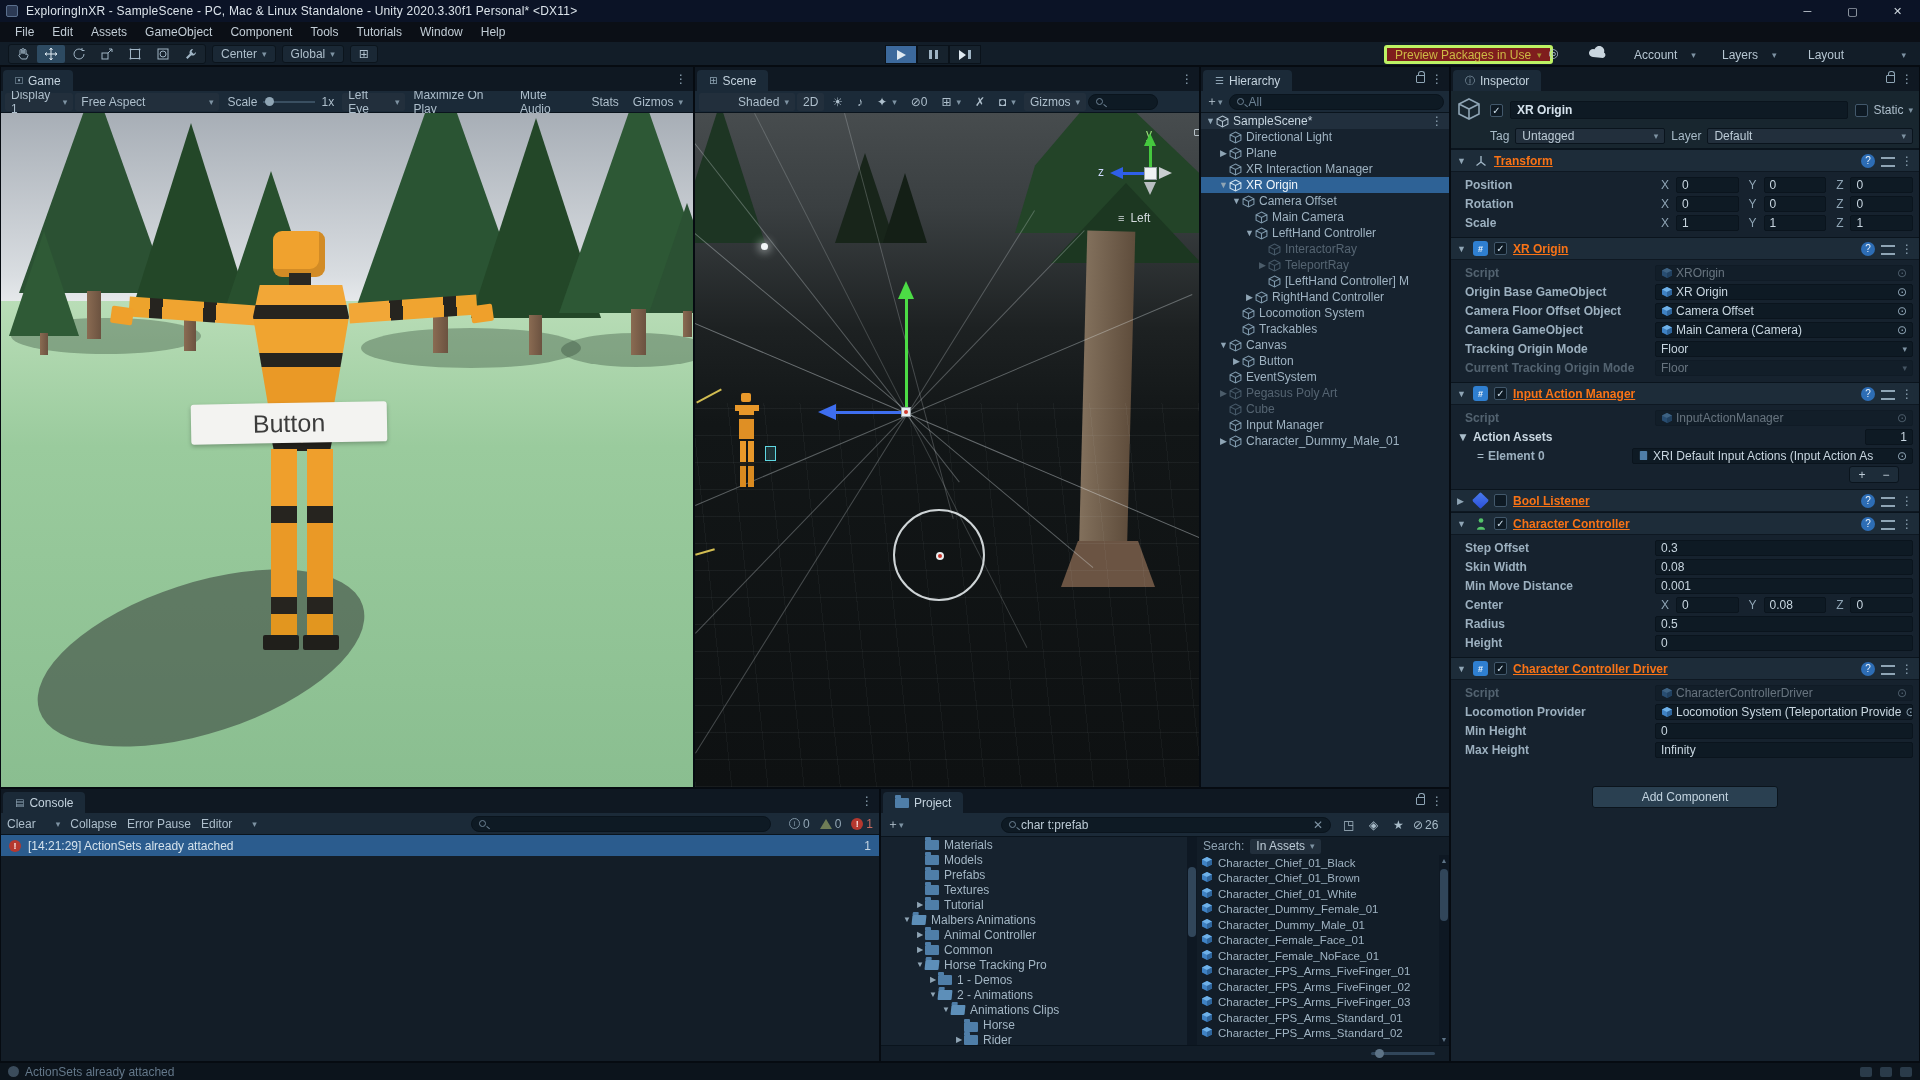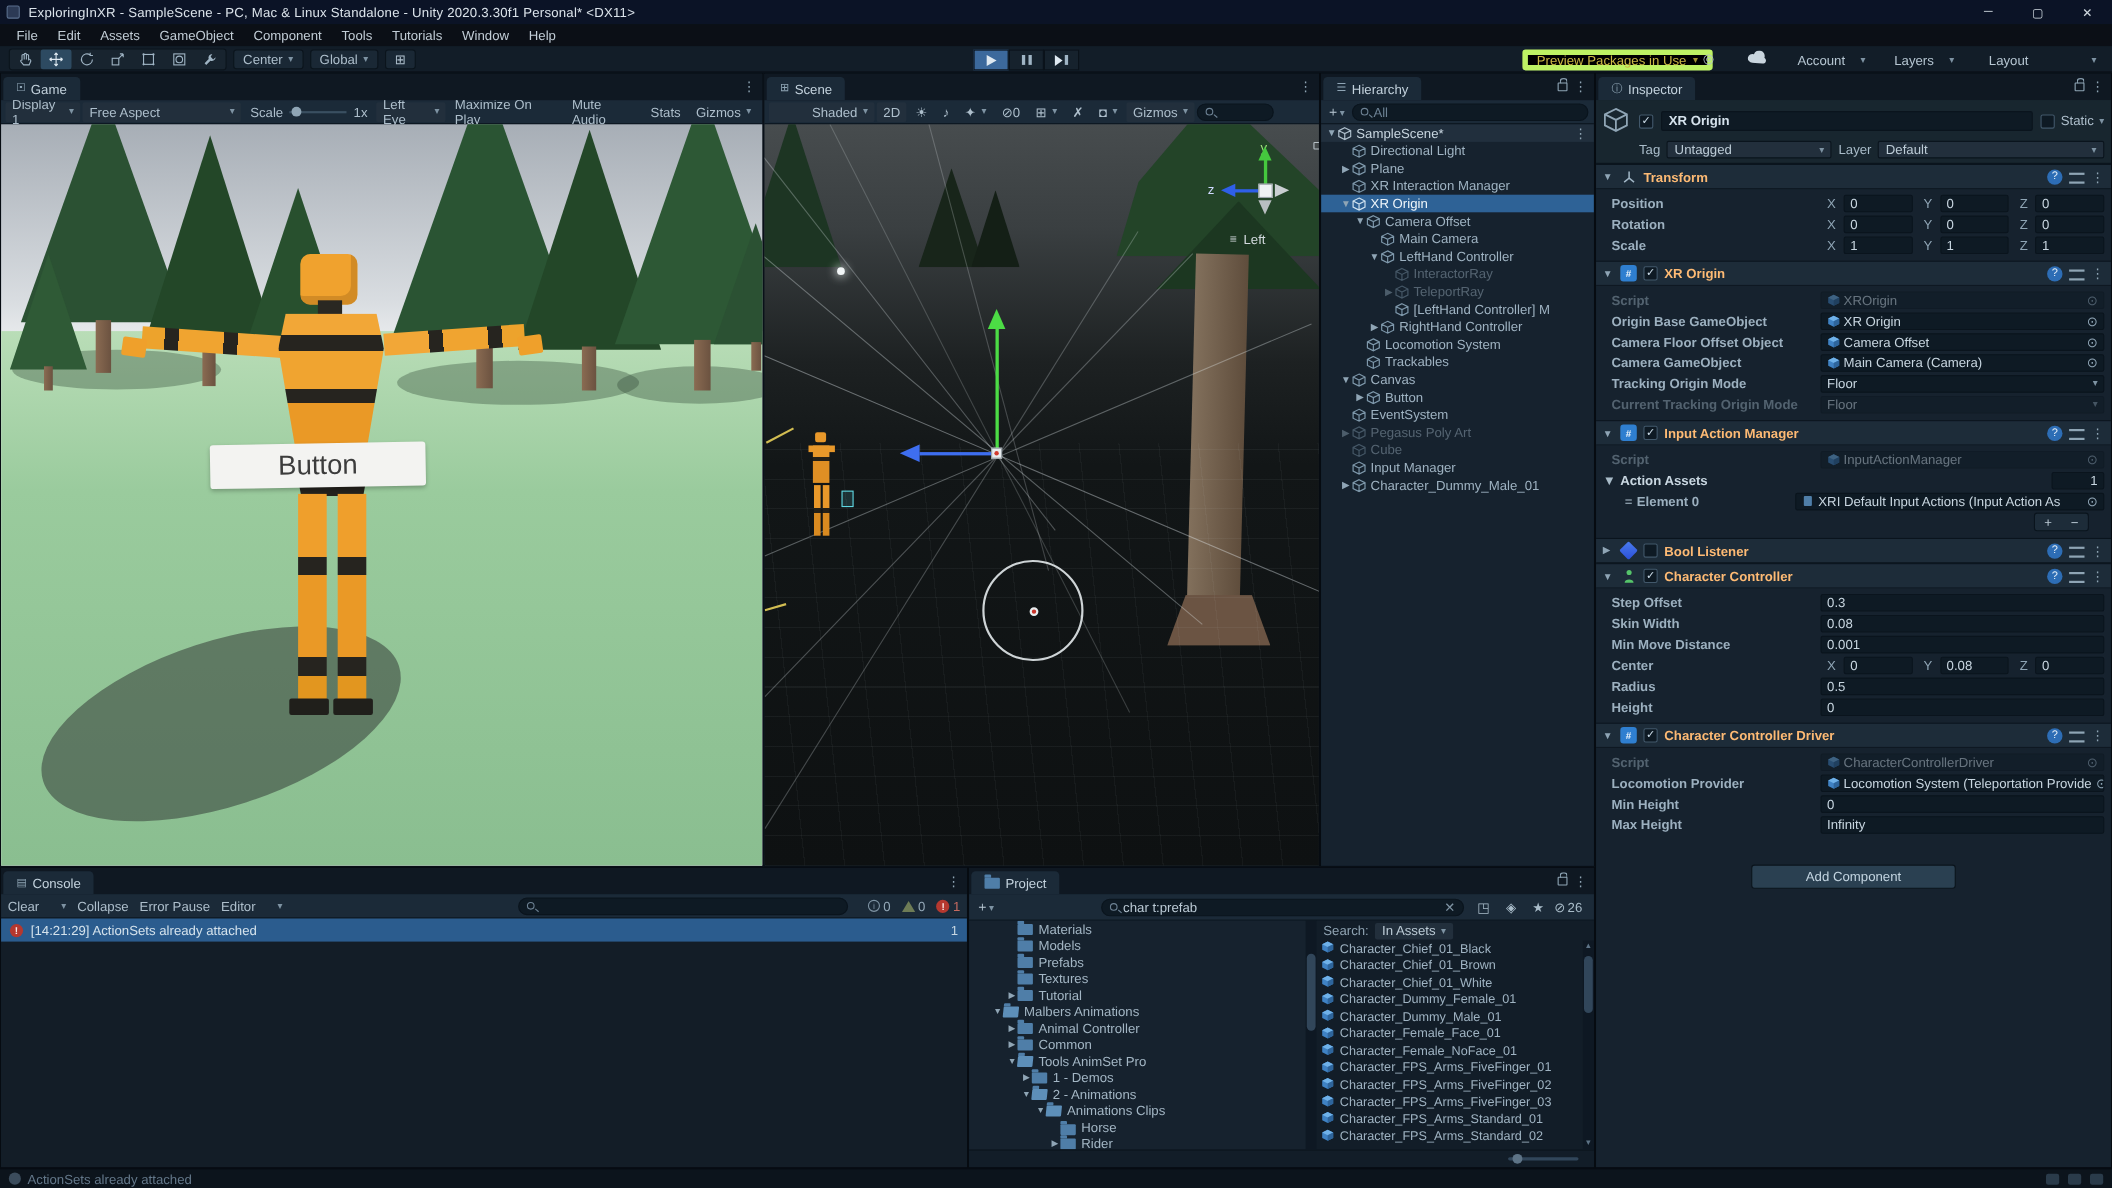--- a/index.html
+++ b/index.html
@@ -23,21 +23,21 @@
   .toolbtn svg{display:block;}
   .pill{display:flex;align-items:center;height:18px;padding:0 8px;background:#1a2835;border:1px solid #0b141c;border-radius:3px;margin-left:6px;color:#aebfcc;}
   .pill .dd{margin-left:5px;font-size:9px;color:#7e93a3;}
   .playgrp{position:absolute;left:885px;top:3px;display:flex;height:19px;}
   .playbtn{width:32px;height:19px;background:#16222d;border:1px solid #0a121a;display:flex;align-items:center;justify-content:center;}
   .playbtn.on{background:#3c699c;}
   .tri-play{width:0;height:0;border-left:9px solid #dfe9f1;border-top:5px solid transparent;border-bottom:5px solid transparent;}
   .pause i{display:inline-block;width:3px;height:9px;background:#9fb4c4;margin:0 1.5px;}
   .step{display:flex;align-items:center;}
   .step .bar{width:3px;height:9px;background:#9fb4c4;margin-left:2px;}
-  .preview-pkg{position:absolute;left:1384px;top:3px;height:19px;display:flex;align-items:center;padding:0 8px;background:#000000;border:5px solid #bef264;border-radius:3px;color:#cdb945;}
+  .preview-pkg{position:absolute;left:1384px;top:3px;height:19px;display:flex;align-items:center;padding:0 8px;background:#7f1d1d;border:3px solid #bef264;border-radius:3px;color:#cdb945;}
   .preview-pkg .dd{color:#a39331;margin-left:6px;font-size:9px;}
   .tb-ico{position:absolute;top:4px;color:#aebfcc;}
   .tb-right{position:absolute;top:3px;height:19px;display:flex;align-items:center;padding:0 6px;color:#b6c6d2;}
   .tb-right .dd{margin-left:14px;font-size:9px;color:#7e93a3;}
 
   
   .panel{position:absolute;background:#16222e;border:1px solid #060b11;}
   .tabbar{height:24px;background:#0f1822;display:flex;align-items:flex-end;position:relative;}
   .tab{height:21px;display:flex;align-items:center;padding:0 12px;background:#1b2a38;border-radius:4px 4px 0 0;margin-left:2px;color:#c3d2dd;gap:5px;}
   .tab .tico{font-size:10px;color:#8fa5b5;}
@@ -112,21 +112,21 @@
   .go-cube{width:26px;height:26px;color:#8fa5b5;}
   .chk{width:13px;height:13px;background:#0e1a24;border:1px solid #42586b;border-radius:2px;display:flex;align-items:center;justify-content:center;color:#cfe0ec;font-size:10px;flex:0 0 auto;}
   .go-name{flex:1;height:18px;background:#0e1a24;border:1px solid #0a141d;border-radius:2px;display:flex;align-items:center;padding:0 6px;color:#d5e2ec;font-weight:bold;}
   .static-lbl{display:flex;align-items:center;gap:5px;color:#aebfcc;}
   .go-row2{display:flex;align-items:center;gap:6px;margin-top:5px;padding-left:33px;}
   .mini-dd{height:16px;background:#222f3c;border:1px solid #0a141d;border-radius:2px;display:flex;align-items:center;padding:0 6px;color:#bccbd6;}
   .mini-dd .dd{margin-left:6px;font-size:9px;color:#7e93a3;}
   .comp{border-top:1px solid #0a141d;}
   .comp-h{height:22px;background:#1d2c39;display:flex;align-items:center;padding:0 6px;gap:6px;border-bottom:1px solid #0e1822;}
   .comp-h .arr{font-size:9px;color:#8fa5b5;width:10px;}
-  .comp-h .cname{font-weight:bold;color:#fdba74;flex:1;}
+  .comp-h .cname{font-weight:bold;color:#f97316;flex:1;text-decoration:underline;}
   .cicon{width:15px;height:15px;display:flex;align-items:center;justify-content:center;flex:0 0 auto;}
   .cicon.script{background:#2f7fd0;border-radius:3px;color:#eaf3fb;font-size:9px;font-weight:bold;}
   .cicon.diamond{background:linear-gradient(135deg,#4a7bed,#2b4fd8);transform:rotate(45deg) scale(.8);border-radius:2px;}
   .help-ic{width:14px;height:14px;border-radius:50%;background:#2d6db5;color:#e8f1f9;font-size:10px;display:flex;align-items:center;justify-content:center;}
   .preset-ic{width:14px;height:10px;border-top:2px solid #8fa5b5;border-bottom:2px solid #8fa5b5;position:relative;top:1px;}
   .irow{height:19px;display:flex;align-items:center;padding:0 6px 0 14px;gap:4px;}
   .ilabel{width:186px;color:#9cb0bf;white-space:nowrap;overflow:hidden;flex:0 0 auto;font-weight:bold;}
   .ifield{flex:1;height:16px;background:#0e1a24;border:1px solid #0a141d;border-radius:2px;display:flex;align-items:center;padding:0 5px;color:#c8d6e0;gap:4px;overflow:hidden;white-space:nowrap;}
   .ifield .oic{flex:0 0 auto;width:11px;height:11px;}
   .ifield .tgt{margin-left:auto;color:#8fa5b5;flex:0 0 auto;}
@@ -1077,21 +1077,21 @@
             <span>Animal Controller</span>
           </div>
           <div class="prow" style="padding-left: 34px;">
             <span class="arr">▶</span>
             <span class="fico"></span>
             <span>Common</span>
           </div>
           <div class="prow" style="padding-left: 34px;">
             <span class="arr">▼</span>
             <span class="fico open"></span>
-            <span>Tools AnimSet Pro</span>
+            <span>Horse Tracking Pro</span>
           </div>
           <div class="prow" style="padding-left: 47px;">
             <span class="arr">▶</span>
             <span class="fico"></span>
             <span>1 - Demos</span>
           </div>
           <div class="prow" style="padding-left: 47px;">
             <span class="arr">▼</span>
             <span class="fico open"></span>
             <span>2 - Animations</span>

